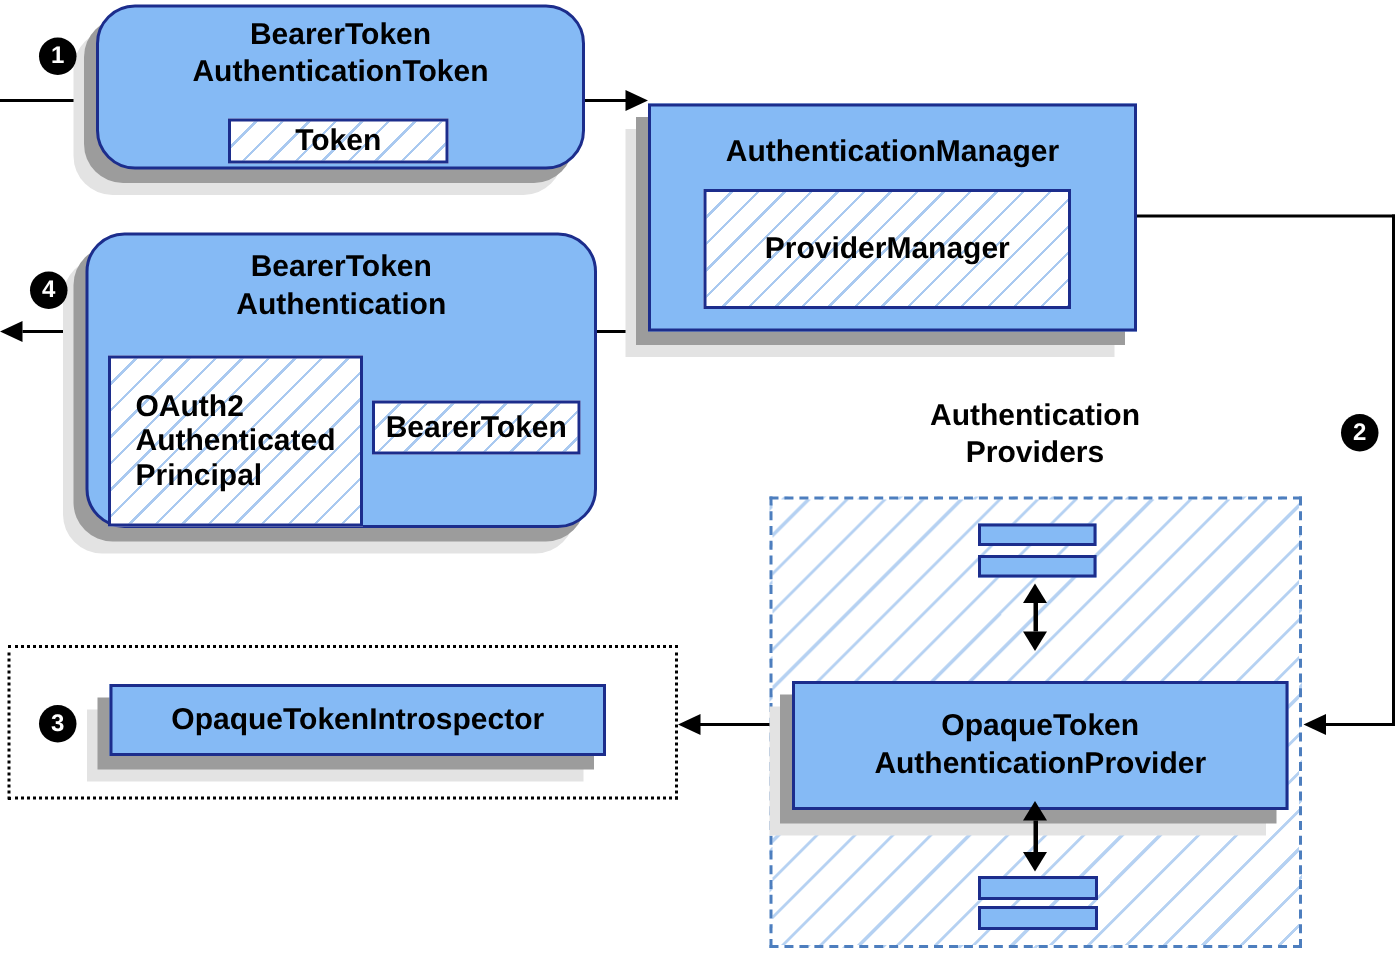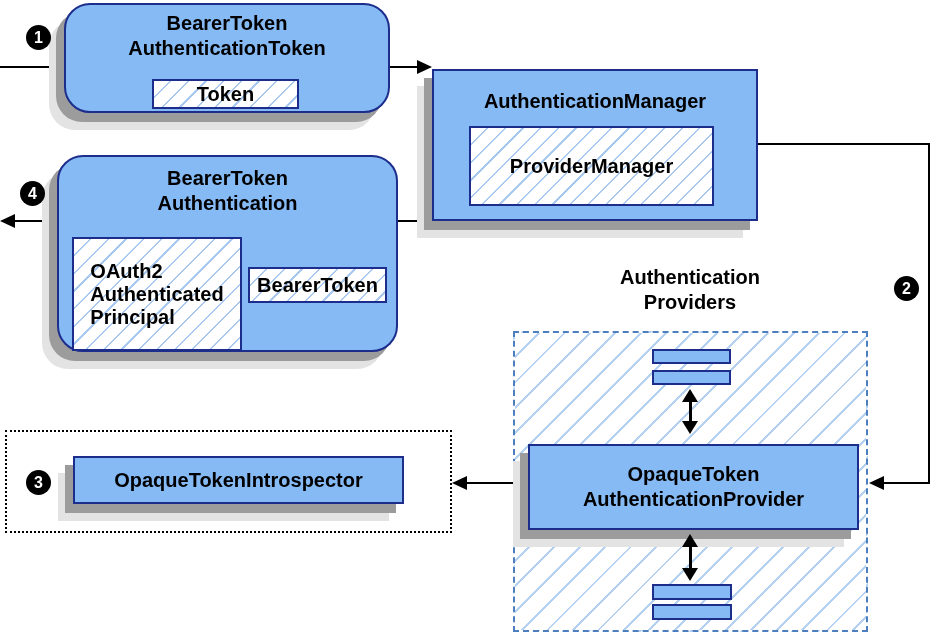--- a/index.html
+++ b/index.html
@@ -95,21 +95,21 @@
 
   <div class="abs bar" style="left:652px; top:349px; width:79px; height:15px;"></div>
   <div class="abs bar" style="left:652px; top:370px; width:79px; height:15px;"></div>
 
   <div class="abs dbl" style="left:682px; top:389px; height:45px;">
     <div class="tri-up"></div>
       <div class="dbl-shaft"></div>
       <div class="tri-down"></div>
   </div>
 
-  <div class="abs node shadow center-flex" style="left:528px; top:444px; width:331px; height:86px;">
+  <div class="abs node shadow center-flex" style="left:528px; top:454px; width:331px; height:86px;">
     <div class="title">OpaqueToken
 AuthenticationProvider</div>
   </div>
 
   <div class="abs dbl" style="left:682px; top:534px; height:47px;">
     <div class="tri-up"></div>
       <div class="dbl-shaft"></div>
       <div class="tri-down"></div>
   </div>
 

